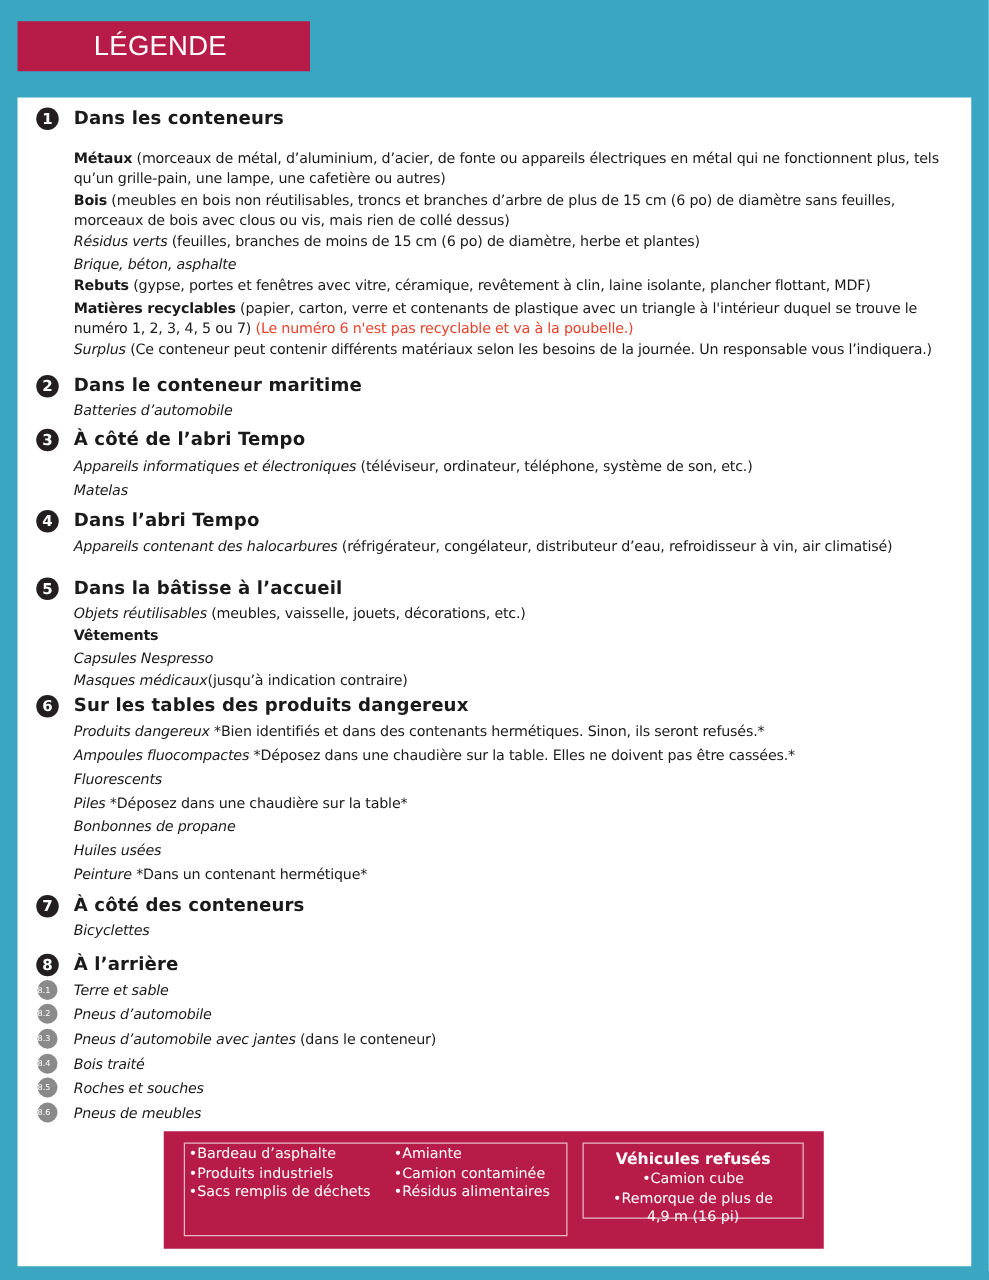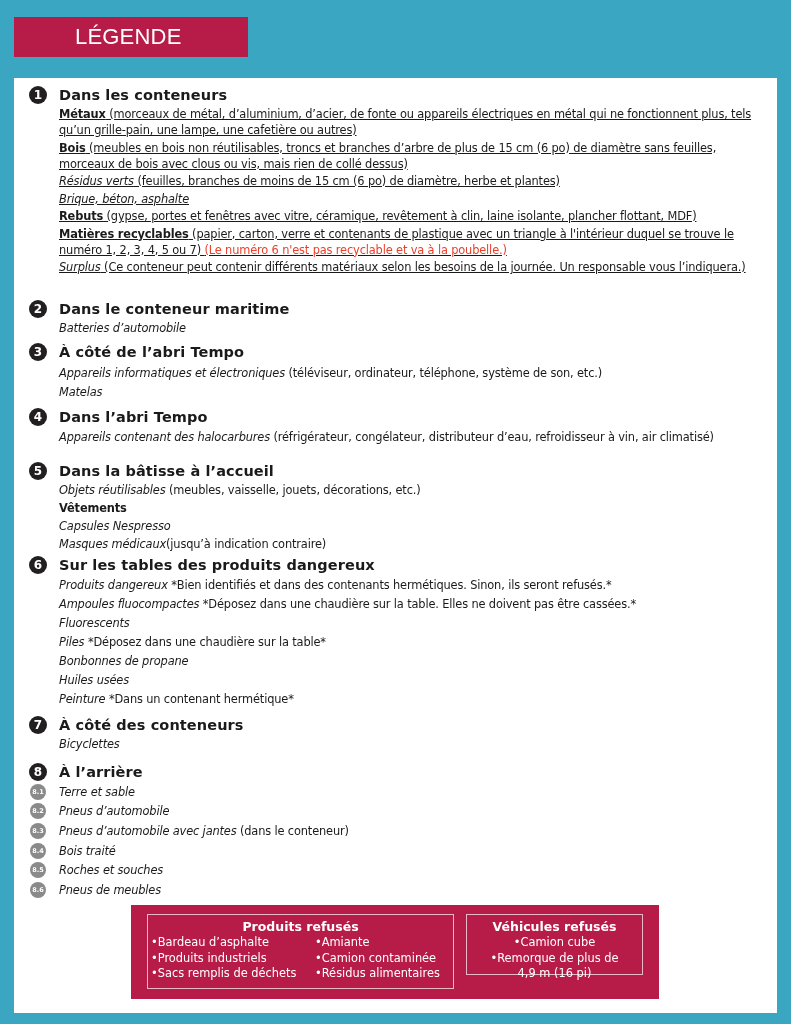--- a/index.html
+++ b/index.html
@@ -72,23 +72,22 @@
   .sub-item {
     display: flex; align-items: center;
     height: 19.6px;
   }
   .sub-badge {
     width: 16px; height: 16px;
     border-radius: 50%;
     background: #8a8a8a;
     color: #ffffff;
     font-size: 6.5px;
-    font-weight: bold;
+    font-weight: normal;
     line-height: 16px;
-    text-align: center;
     margin-left: 16px;
     flex: none;
   }
   .sub-item .item { margin-left: 13px; }
   .refused {
     position: absolute;
     left: 117px; top: 827px;
     width: 528px; height: 94px;
     background: #b71c48;
   }
@@ -117,21 +116,21 @@
 
 <div class="title-banner">LÉGENDE</div>
 
 <div class="panel">
 
   <div class="section" style="top:7px;">
     <div class="sec-head">
       <div class="badge">1</div>
       <div class="sec-title">Dans les conteneurs</div>
     </div>
-    <div class="items" style="margin-top:1px;text-decoration:underline;">
+    <div class="items" style="margin-top:13px;">
       <div class="item" style="margin-bottom:1.5px;"><span class="name">Métaux</span><span> (morceaux de métal, d’aluminium, d’acier, de fonte ou appareils électriques en métal qui ne fonctionnent plus, tels qu’un grille-pain, une lampe, une cafetière ou autres)</span></div>
       <div class="item" style="margin-bottom:1.5px;"><span class="name">Bois</span><span> (meubles en bois non réutilisables, troncs et branches d’arbre de plus de 15 cm (6 po) de diamètre sans feuilles, morceaux de bois avec clous ou vis, mais rien de collé dessus)</span></div>
       <div class="item" style="margin-bottom:1.5px;"><span class="name it">Résidus verts</span><span> (feuilles, branches de moins de 15 cm (6 po) de diamètre, herbe et plantes)</span></div>
       <div class="item" style="margin-bottom:1.5px;"><span class="name it">Brique, béton, asphalte</span></div>
       <div class="item" style="margin-bottom:1.5px;"><span class="name">Rebuts</span><span> (gypse, portes et fenêtres avec vitre, céramique, revêtement à clin, laine isolante, plancher flottant, MDF)</span></div>
       <div class="item" style="margin-bottom:1.5px;"><span class="name">Matières recyclables</span><span> (papier, carton, verre et contenants de plastique avec un triangle à l'intérieur duquel se trouve le numéro 1, 2, 3, 4, 5 ou 7) </span><span class="warn">(Le numéro 6 n'est pas recyclable et va à la poubelle.)</span></div>
       <div class="item"><span class="name it">Surplus</span><span> (Ce conteneur peut contenir différents matériaux selon les besoins de la journée. Un responsable vous l’indiquera.)</span></div>
     </div>
   </div>
 
@@ -233,21 +232,20 @@
       </div>
       <div class="sub-item">
         <div class="sub-badge">8.6</div>
         <div class="item"><span class="name it">Pneus de meubles</span></div>
       </div>
     </div>
   </div>
 
   <div class="refused">
     <div class="ref-box" style="left:16px; top:9px; width:307px; height:75px;">
-      <div class="rb-title">Produits refusés</div>
       <div class="ref-cols">
         <div class="ref-col" style="width:164px;">
           <div>•Bardeau d’asphalte</div>
           <div>•Produits industriels</div>
           <div>•Sacs remplis de déchets</div>
         </div>
         <div class="ref-col">
           <div>•Amiante</div>
           <div>•Camion contaminée</div>
           <div>•Résidus alimentaires</div>

